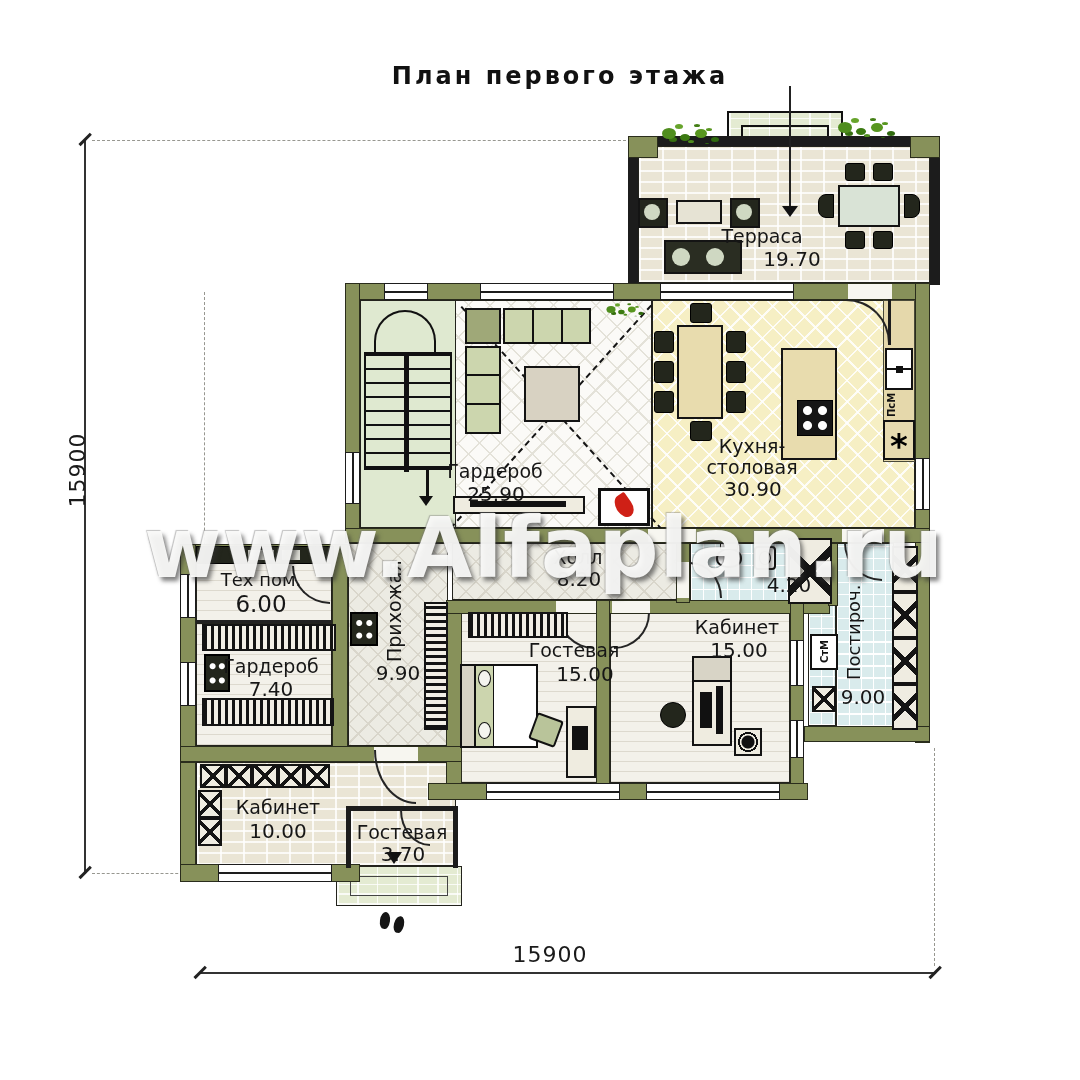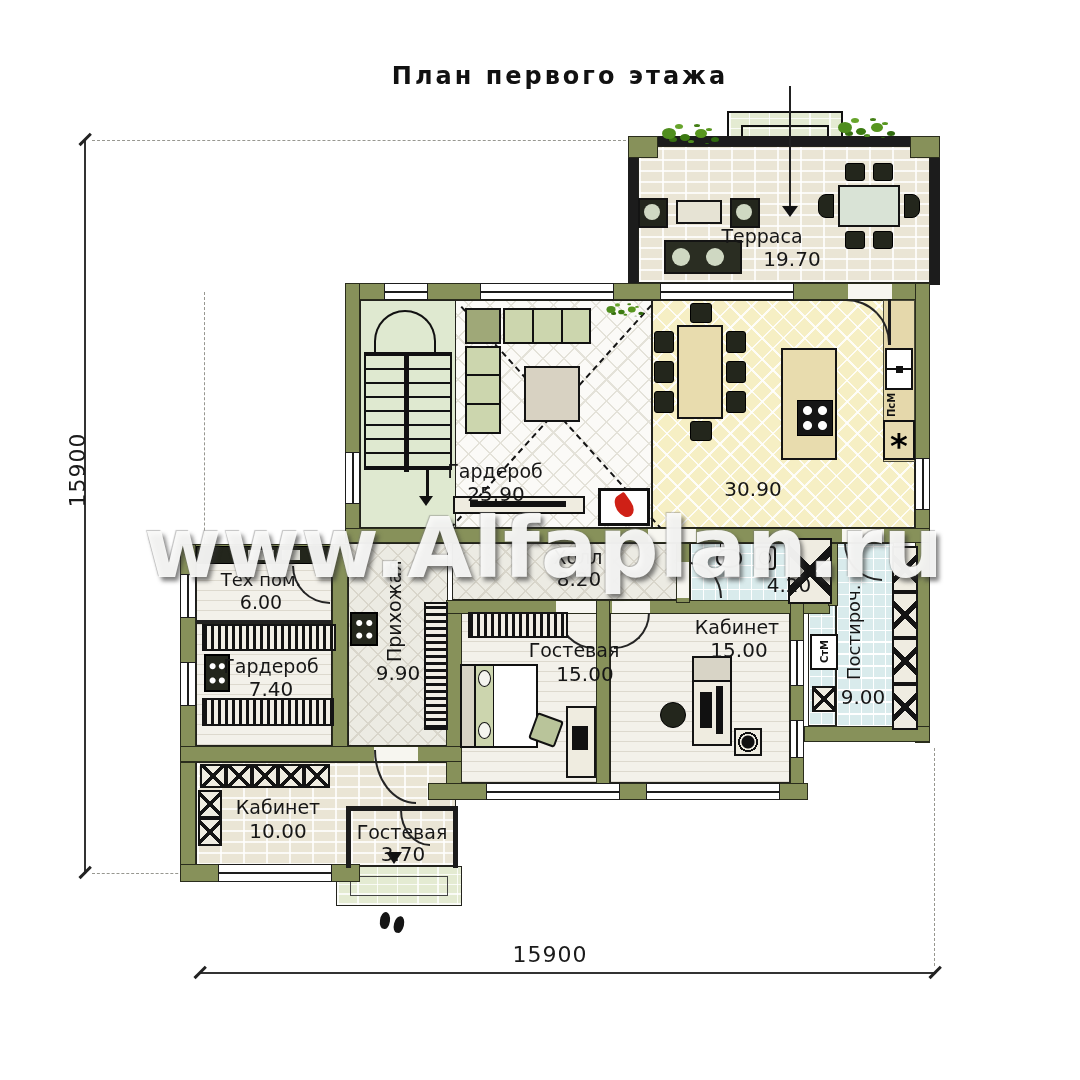--- a/index.html
+++ b/index.html
@@ -273,24 +273,25 @@
   <div style="left:386px;top:852px;width:0;height:0;border-left:8px solid transparent;border-right:8px solid transparent;border-top:12px solid #111;"></div>
   <div class="foot" style="left:380px;top:912px;transform:rotate(8deg);"></div>
   <div class="foot" style="left:394px;top:916px;transform:rotate(14deg);"></div>
 
   <div class="lb" style="left:712px;top:226px;width:100px;">Терраса</div>
   <div class="lb num" style="left:746px;top:248px;width:92px;">19.70</div>
 
   <div class="lb" style="left:438px;top:461px;width:114px;">Гардероб</div>
   <div class="lb num" style="left:460px;top:483px;width:72px;">25.90</div>
 
+  <div class="lb" style="left:696px;top:436px;width:112px;">Кухня-столовая</div>
   <div class="lb num" style="left:722px;top:478px;width:62px;">30.90</div>
 
   <div class="lb" style="left:200px;top:570px;width:122px;font-size:18px;">Тех пом.</div>
-  <div class="lb num" style="left:216px;top:592px;width:90px;font-size:19px;">6.00</div>
+  <div class="lb num" style="left:216px;top:592px;width:90px;font-size:23px;">6.00</div>
 
   <div class="lb" style="left:205px;top:656px;width:132px;">Гардероб</div>
   <div class="lb num" style="left:230px;top:678px;width:82px;">7.40</div>
 
   <div class="lb vt" style="left:384px;top:556px;width:28px;height:110px;">Прихожая</div>
   <div class="lb num" style="left:368px;top:662px;width:60px;">9.90</div>
 
   <div class="lb" style="left:546px;top:547px;width:64px;">Холл</div>
   <div class="lb num" style="left:548px;top:568px;width:62px;">8.20</div>
 

